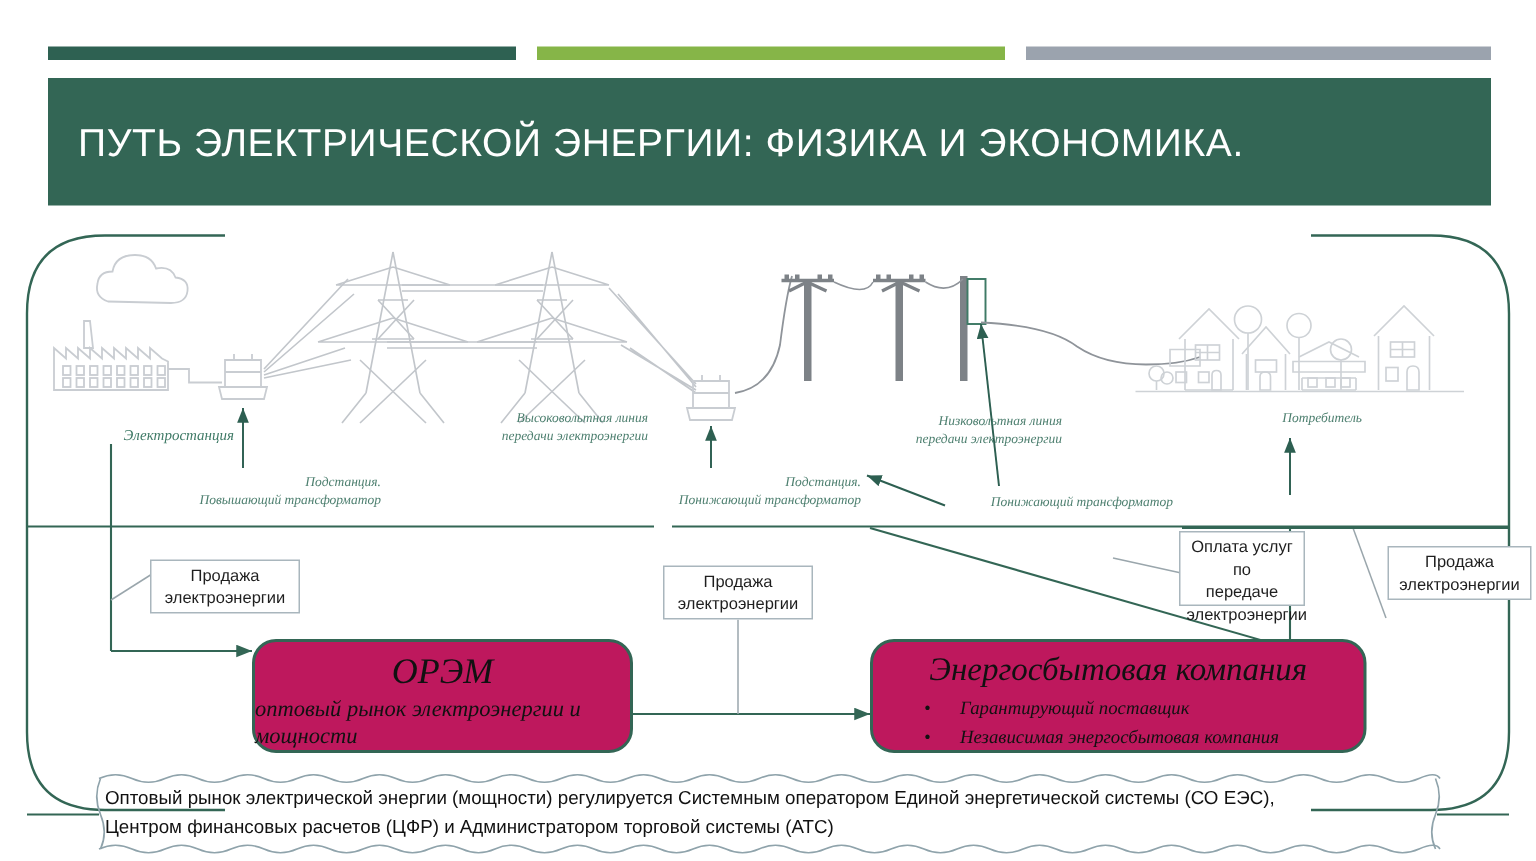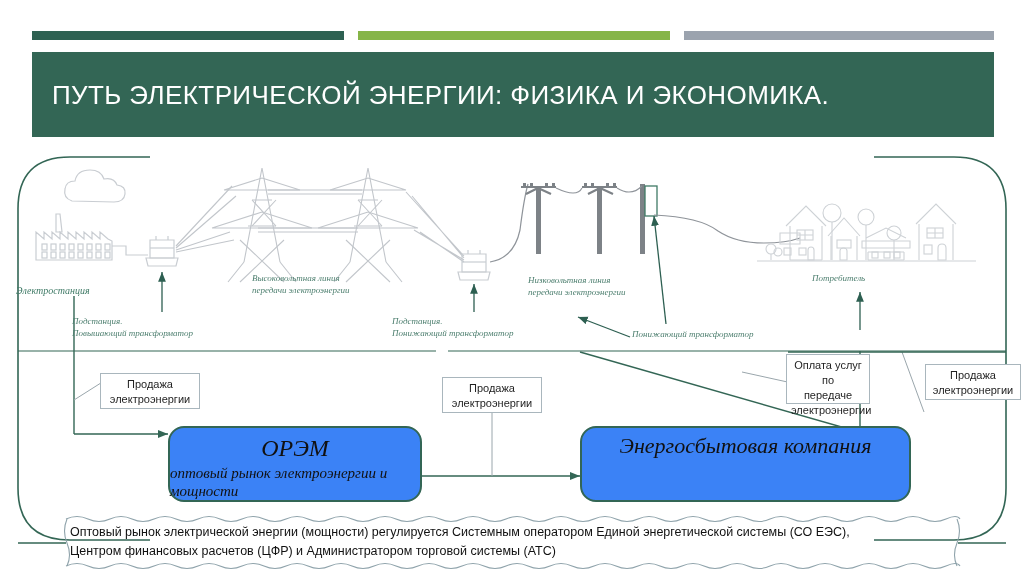--- a/index.html
+++ b/index.html
@@ -34,21 +34,21 @@
   #art{position:absolute;left:0;top:0;width:1024px;height:574px;}
 
   
   .cap{
     position:absolute;
     font-family:"Liberation Serif", serif;
     font-style:italic;
     color:#4d7f6f;
     font-size:9px;
     line-height:12px;
-    text-align:left;
+    text-align:right;
     white-space:pre-line;
   }
   .cap.big{font-size:10px;color:#3f7a66;}
 
   
   .callout{
     position:absolute;
     border:1px solid #a9b6bd;
     background:#ffffff;
     font-size:11px;
@@ -58,21 +58,21 @@
     padding:3px 4px;
     box-sizing:border-box;
     white-space:pre-line;
   }
 
   
   .procbox{
     position:absolute;
     border:2px solid #336655;
     border-radius:16px;
-    background:#3b82f6;
+    background:#be185d;
     box-sizing:border-box;
   }
   .proc-title{
     text-align:center;
     font-family:"Liberation Serif", serif;
     font-style:italic;
     font-size:24px;
     color:#111111;
     line-height:30px;
   }
@@ -356,18 +356,22 @@
 электроэнергии</div>
 
   <div class="procbox" id="orem-box" style="left:168px;top:426px;width:254px;height:76px;">
     <div class="proc-title" style="margin-top:5px;">ОРЭМ</div>
     <div class="proc-sub" style="margin-top:1px;">оптовый рынок электроэнергии и
 мощности</div>
   </div>
 
   <div class="procbox" id="retail-box" style="left:580px;top:426px;width:331px;height:76px;">
     <div class="proc-title" style="margin-top:3px;font-size:22px;">Энергосбытовая компания</div>
+    <ul class="proc-list" style="margin-top:2px;">
+      <li>Гарантирующий поставщик</li>
+      <li>Независимая энергосбытовая компания</li>
+    </ul>
   </div>
 
   <div id="footer-text">Оптовый рынок электрической энергии (мощности) регулируется Системным оператором Единой энергетической системы (СО ЕЭС),
 Центром финансовых расчетов (ЦФР) и Администратором торговой системы (АТС)</div>
 
 </div>
 
 </body></html>

